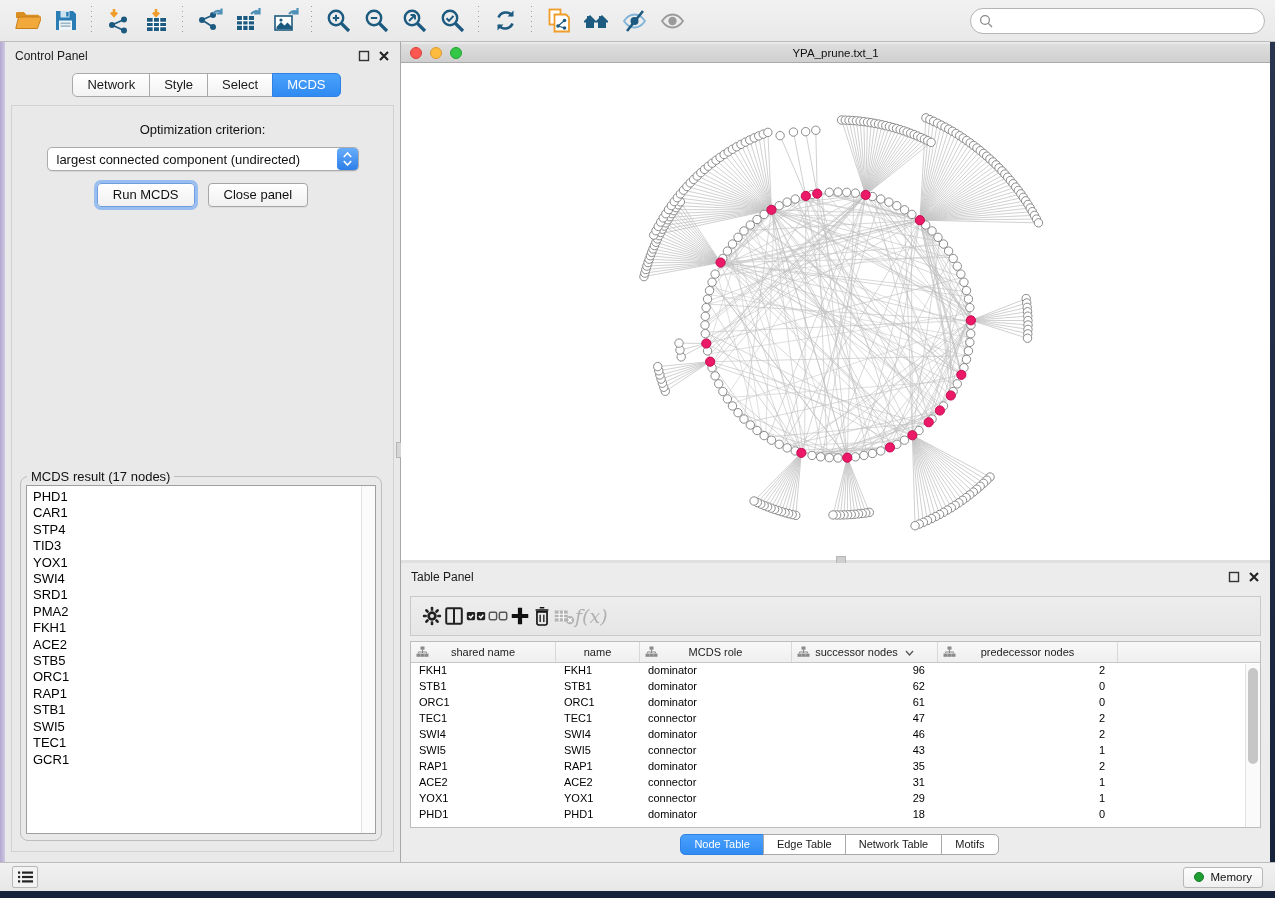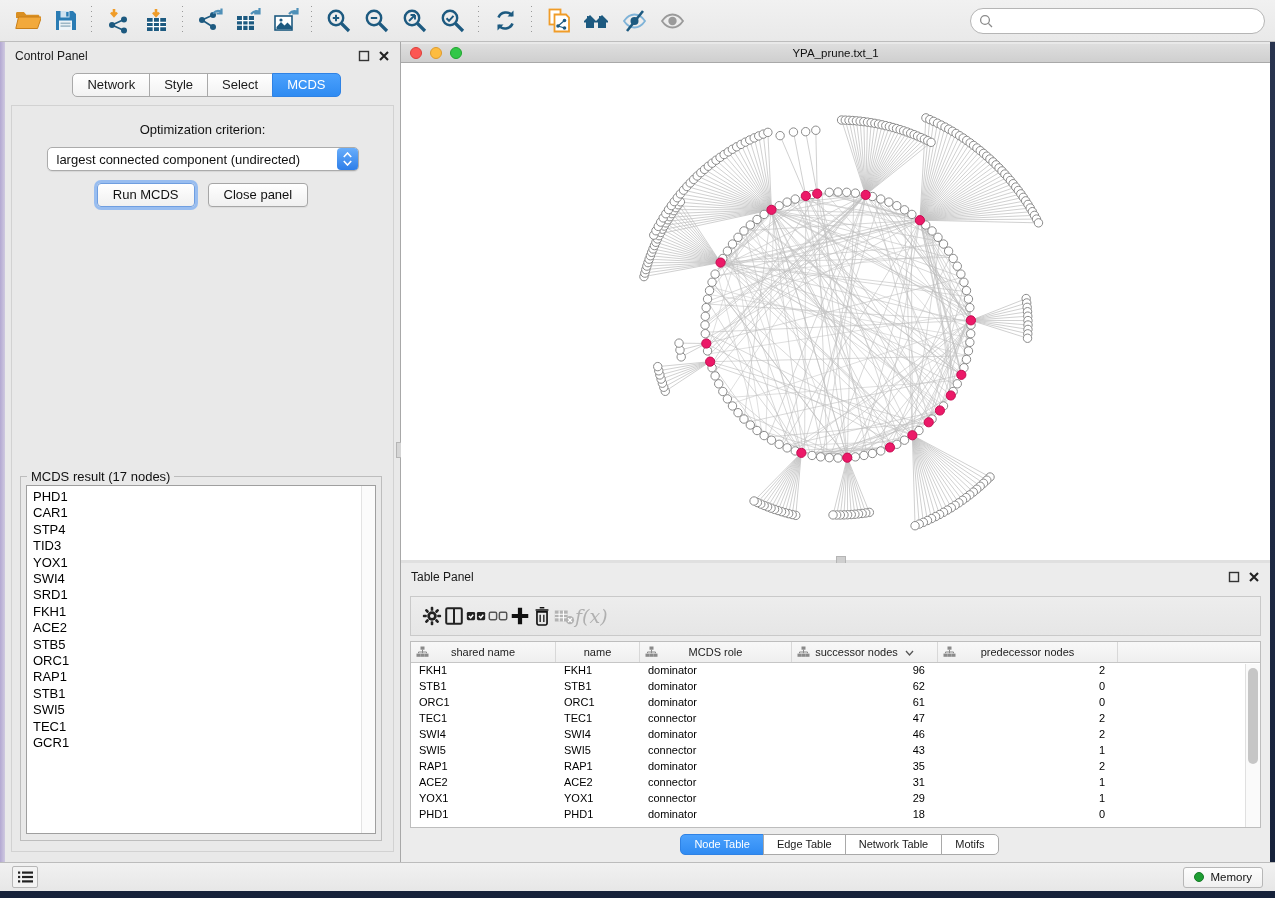--- a/index.html
+++ b/index.html
@@ -68,21 +68,21 @@
   }
   .btn-row { margin-top:12px; display:flex; justify-content:center; gap:13px; }
   .mac-btn {
     font-size:13px; color:#111; padding:3px 15px 4px; min-width:96px; text-align:center;
     background:linear-gradient(#ffffff,#f0f0f0); border:1px solid #a6a6a6; border-radius:4px;
     box-shadow:0 1px 1px rgba(0,0,0,.06);
   }
   .mac-btn.focused { box-shadow:0 0 0 3px rgba(98,160,245,.6); border-color:#6f9ee0; }
   .group-box {
     position:absolute; left:8px; right:11px; top:370px; bottom:10px;
-    border:1px solid #bdbdbd; border-radius:0;
+    border:1px solid #bdbdbd; border-radius:8px;
   }
   .group-title {
     position:absolute; top:-8px; left:6px; background:#e9e9e9; padding:0 4px;
     font-size:13px; color:#111;
   }
   .mcds-list {
     position:absolute; left:5px; right:5px; top:8px; bottom:6px; background:#fff;
     border:1px solid #9f9f9f; overflow:hidden;
   }
   .mcds-list .items { padding:3px 6px; }
@@ -352,20 +352,21 @@
           <span class="group-title">MCDS result (17 nodes)</span>
           <div class="mcds-list">
             <div class="items" id="mcds-items">
                 <div class="mcds-item">PHD1</div>
                 <div class="mcds-item">CAR1</div>
                 <div class="mcds-item">STP4</div>
                 <div class="mcds-item">TID3</div>
                 <div class="mcds-item">YOX1</div>
                 <div class="mcds-item">SWI4</div>
                 <div class="mcds-item">SRD1</div>
+                <div class="mcds-item">PMA2</div>
                 <div class="mcds-item">FKH1</div>
                 <div class="mcds-item">ACE2</div>
                 <div class="mcds-item">STB5</div>
                 <div class="mcds-item">ORC1</div>
                 <div class="mcds-item">RAP1</div>
                 <div class="mcds-item">STB1</div>
                 <div class="mcds-item">SWI5</div>
                 <div class="mcds-item">TEC1</div>
                 <div class="mcds-item">GCR1</div>
               </div>

